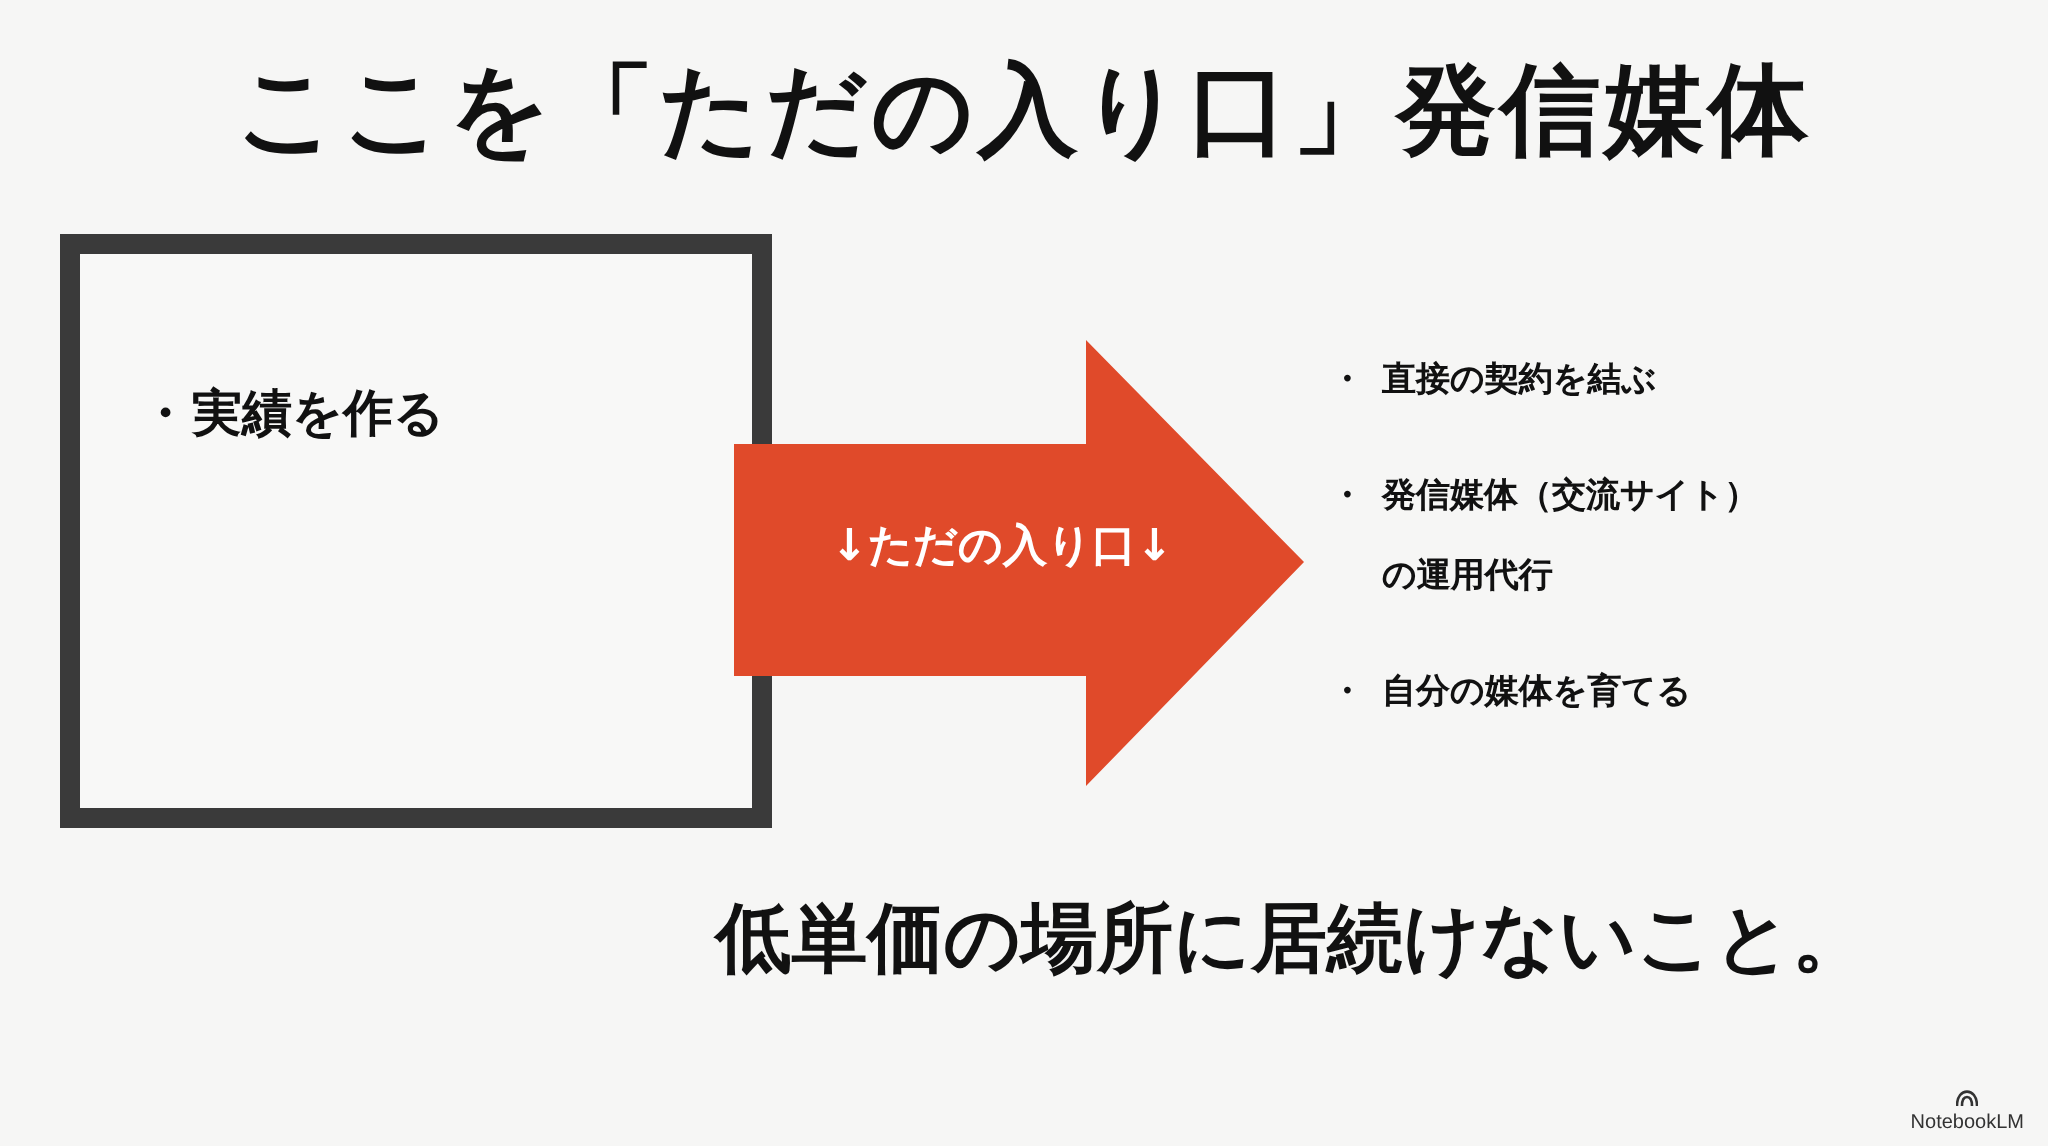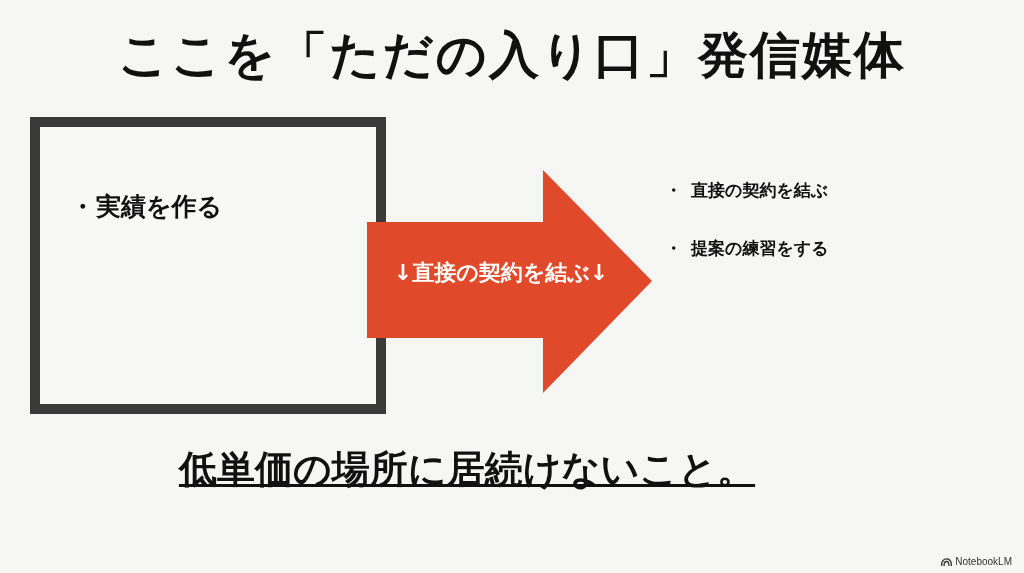--- a/index.html
+++ b/index.html
@@ -30,47 +30,48 @@
     position:absolute; left:367px; top:258px; width:268px; text-align:center;
     color:#fff; font-size:22px; font-weight:bold; z-index:4; white-space:nowrap;
   }
   .right-list {
     position:absolute; left:665px; top:170px; margin:0; padding:0; list-style:none;
     font-size:17px; font-weight:bold;
   }
   .right-list li { line-height:40px; margin-bottom:18px; white-space:nowrap; }
   .right-list li .cont { display:block; padding-left:26px; }
   .conclusion {
-    position:absolute; left:0; top:443px; width:934px; text-align:center;
-    font-size:38px; font-weight:bold; line-height:52px;text-decoration:underline;
+    position:absolute; left:0; top:443px; width:934px; text-align:right;
+    font-size:38px; font-weight:bold; line-height:52px;
   }
   .brand {
     position:absolute; right:12px; bottom:6px; font-size:10px; color:#333;
-    font-family:"Liberation Sans", sans-serif; display:flex; align-items:center; gap:3px;
+    font-family:"Liberation Sans", sans-serif; display:flex; align-items:center; gap:3px;flex-direction:column;
   }
 </style>
 </head>
 <body>
 
 <div class="title">ここを「ただの入り口」発信媒体</div>
 
 <div class="box"></div>
 
 <ul class="left-list">
   <li><span class="bullet">・</span><span>実績を作る</span></li>
 </ul>
 
 <svg class="arrow" viewBox="0 0 285 223">
   <polygon points="0,52 176,52 176,0 285,111 176,223 176,168 0,168" fill="#e04a2a"></polygon>
 </svg>
-<div class="arrow-label">↓直接の契約を結ぶ↓</div>
+<div class="arrow-label">↓ただの入り口↓</div>
 
 <ul class="right-list">
   <li><span class="bullet">・</span><span>直接の契約を結ぶ</span></li>
-  <li><span class="bullet">・</span><span>提案の練習をする</span></li>
+  <li><span class="bullet">・</span><span>発信媒体（交流サイト）</span><span class="cont">の運用代行</span></li>
+  <li><span class="bullet">・</span><span>自分の媒体を育てる</span></li>
 </ul>
 
 <div class="conclusion">
   <div>低単価の場所に居続けないこと。</div>
 </div>
 
 <div class="brand">
   <svg width="11" height="8" viewBox="0 0 11 8">
     <path d="M0.5 8 C0.5 3 3 0.8 5.5 0.8 C8 0.8 10.5 3 10.5 8 M3 8 C3 5 4 3.5 5.5 3.5 C7 3.5 8 5 8 8" stroke="#333" stroke-width="1.3" fill="none"></path>
   </svg>

